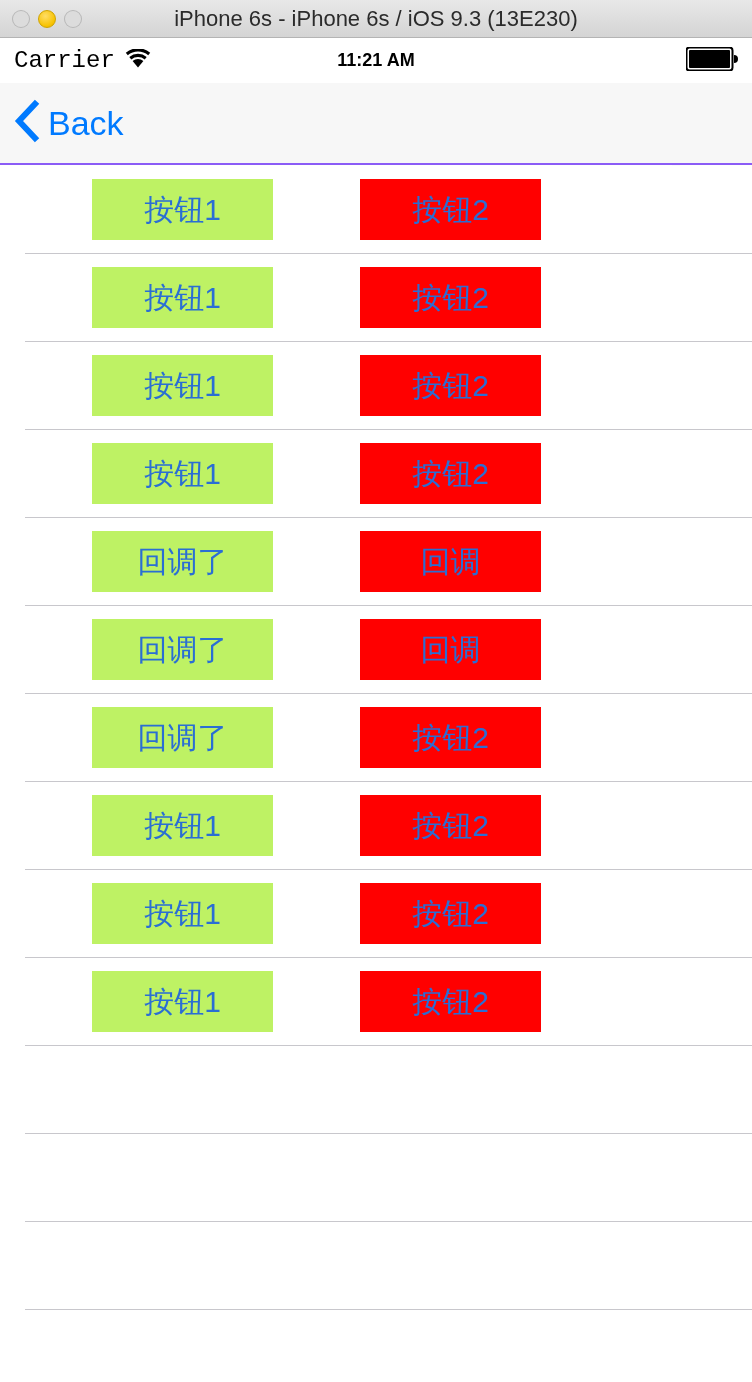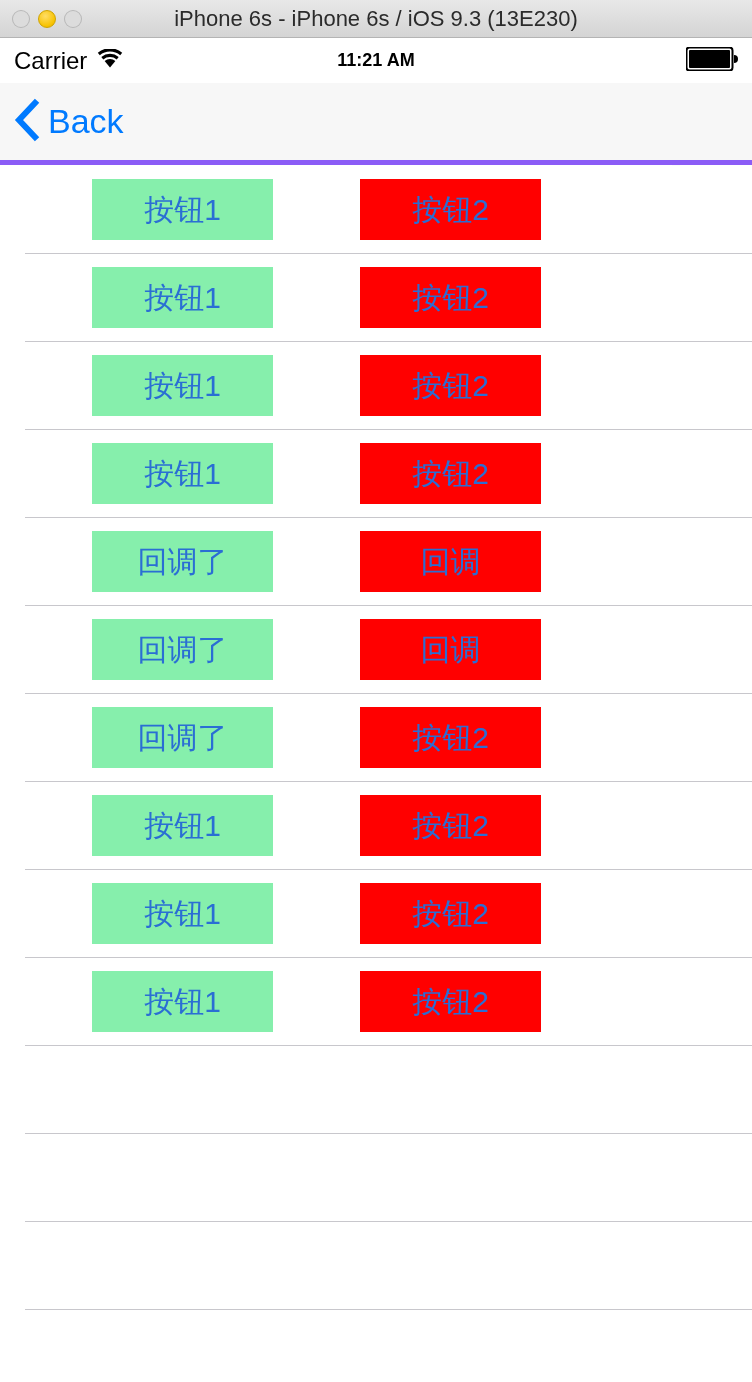--- a/index.html
+++ b/index.html
@@ -105,21 +105,21 @@
     position: absolute;
     top: 38px; left: 0;
     width: 752px;
     height: 45px;
     background: #ffffff;
     display: flex;
     align-items: center;
     padding: 0 14px;
   }
   #carrier-group { display: flex; align-items: center; gap: 10px; }
-  #carrier-label { font-size: 24px; color: #000; }
+  #carrier-label { font-size: 24px; color: #000; font-family: Liberation Mono, monospace; }
   .wifi-icon { display: block; }
   #clock {
     position: absolute;
     left: 0; right: 0;
     text-align: center;
     font-size: 18px;
     font-weight: bold;
     color: #000;
     pointer-events: none;
   }
@@ -129,21 +129,21 @@
     align-items: center;
   }
 
   
   #navbar {
     position: absolute;
     top: 83px; left: 0;
     width: 752px;
     height: 82px;
     background: #f7f7f7;
-    border-bottom: 5px solid #8b5cf6;
+    border-bottom: 2px solid #8b5cf6;
     display: flex;
     align-items: center;
   }
   #back-button {
     display: flex;
     align-items: center;
     gap: 8px;
     padding-left: 14px;
     cursor: pointer;
   }
@@ -182,21 +182,21 @@
     width: 181px;
     border: none;
     padding: 0;
     font-family: "Liberation Sans", "DejaVu Sans", sans-serif;
     font-size: 30px;
     color: #2a6ed4;
     cursor: pointer;
     line-height: 61px;
     text-align: center;
   }
-  .btn.left  { left: 92px;  background: #86efac; }
+  .btn.left  { left: 92px;  background: #bef264; }
   .btn.right { left: 360px; background: #ff0000; }
 </style>
 </head>
 <body>
 
 <div id="screen">
 
   <div class="bg-strip-right"></div>
   <div class="bg-bottom-bar">
     <div class="bg-bottom-divider" style="left:302px;"></div>

